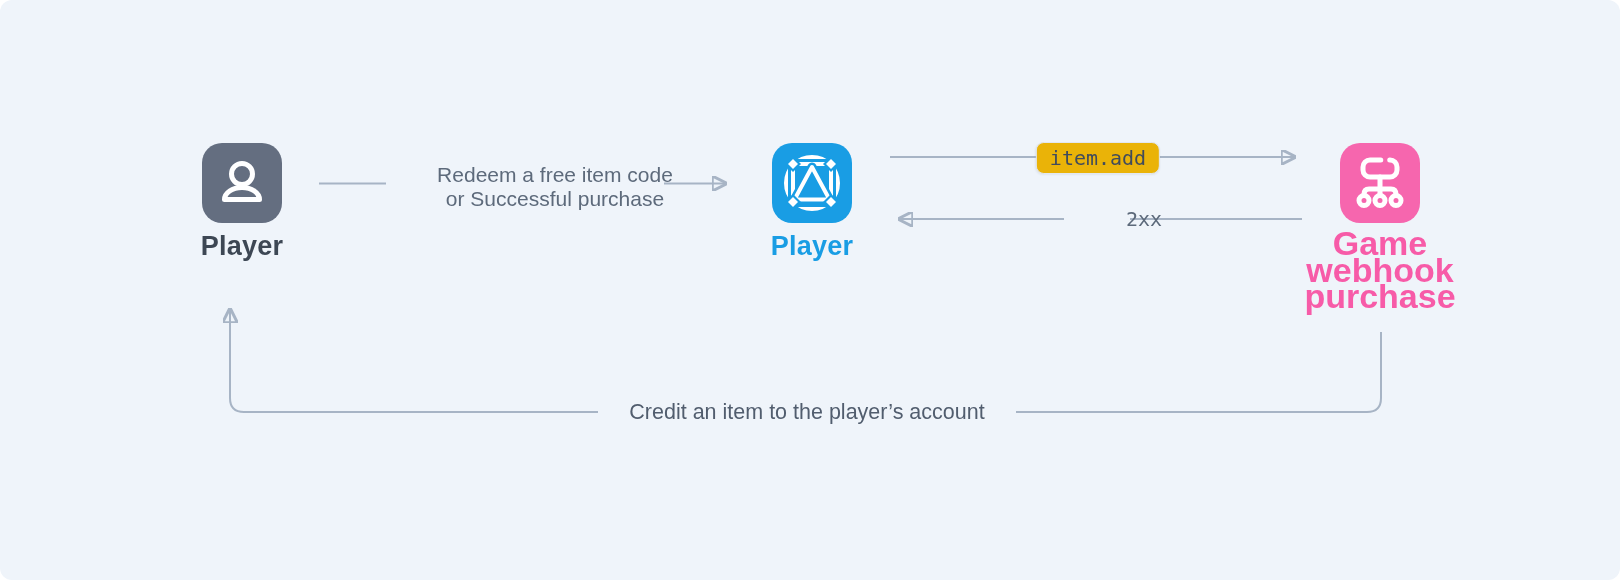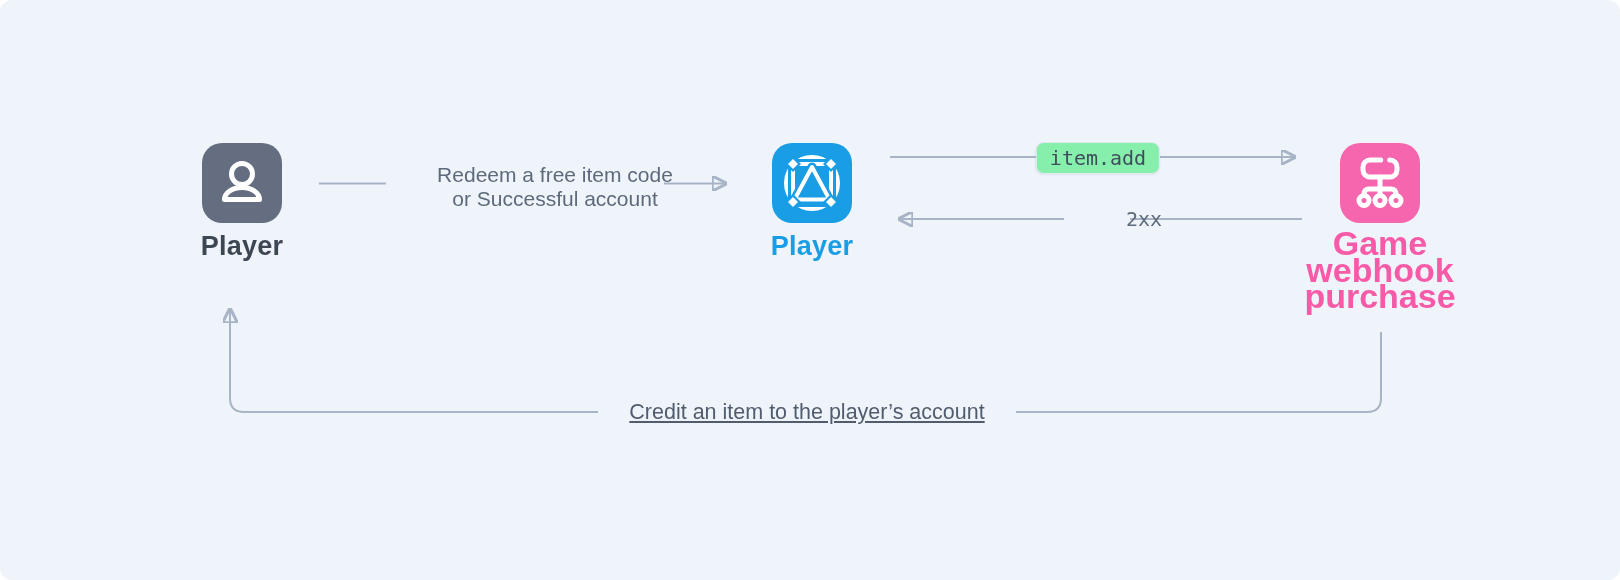--- a/index.html
+++ b/index.html
@@ -29,28 +29,28 @@
   .webhook-label{
     position:absolute;left:1380px;top:230px;transform:translateX(-50%);
     color:#F75BA8;font-size:34px;font-weight:600;line-height:26.5px;text-align:center;
   }
 
   .edge-label{
     position:absolute;transform:translate(-50%,-50%);
     color:#5D6A7B;font-size:21px;line-height:24px;text-align:center;white-space:nowrap;
   }
   .redeem-label{left:555px;top:187px;}
-  .credit-label{left:807px;top:412px;color:#515D6E;font-size:21.5px;text-decoration:underline;}
+  .credit-label{left:807px;top:412px;color:#515D6E;font-size:21.5px;}
   .response-label{
     left:1096px;top:219px;
     font-family:"DejaVu Sans Mono",monospace;font-size:20px;color:#5D6A7B;margin-left:48px;
   }
   .code-chip{
     position:absolute;left:1098px;top:158px;transform:translate(-50%,-50%);
-    background:#86efac;border:1px solid #E2E8F0;border-radius:8px;
+    background:#eab308;border:1px solid #E2E8F0;border-radius:8px;
     padding:3px 13px;box-shadow:0 1px 2px rgba(27,43,65,.07);
     font-family:"DejaVu Sans Mono",monospace;font-size:20px;color:#404B5C;white-space:nowrap;
   }
 </style>
 </head>
 <body>
 
 <div class="panel">
 
   <svg class="connector-layer" viewBox="0 0 1620 580">
@@ -118,21 +118,21 @@
     </svg>
   </div>
   <div class="webhook-label">
     <div>Game</div>
     <div>webhook</div>
     <div>purchase</div>
   </div>
 
   <div class="edge-label redeem-label">
     <div>Redeem a free item code</div>
-    <div>or Successful account</div>
+    <div>or Successful purchase</div>
   </div>
 
   <div class="code-chip">item.add</div>
 
   <div class="edge-label response-label">2xx</div>
 
   <div class="edge-label credit-label">Credit an item to the player’s account</div>
 
 </div>
 

